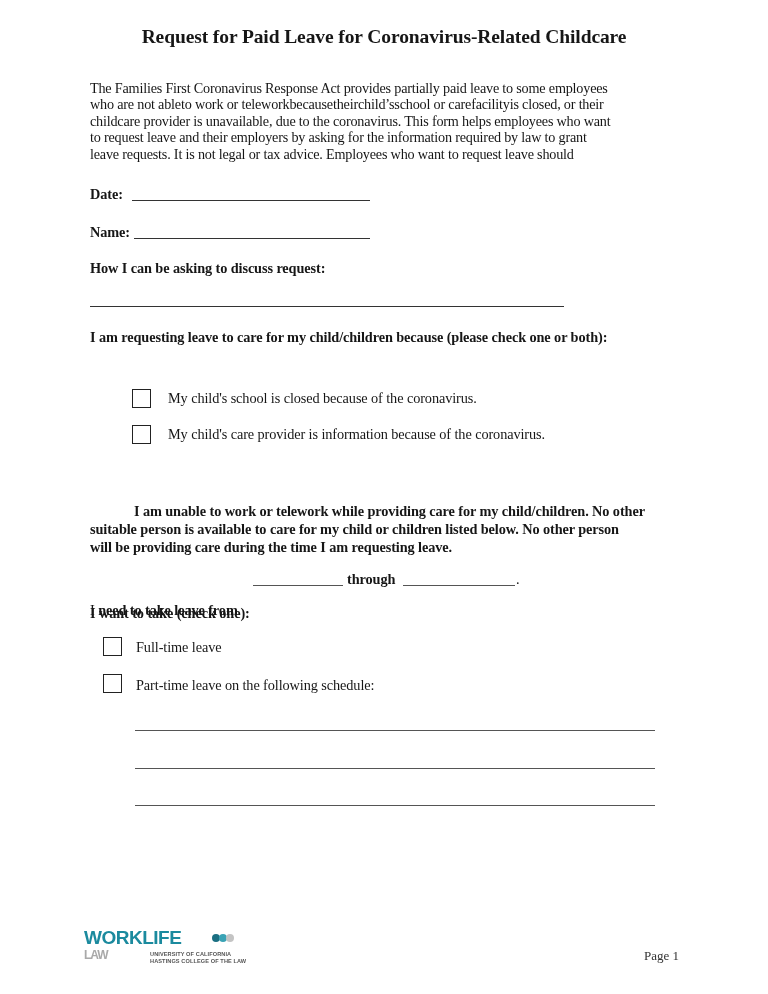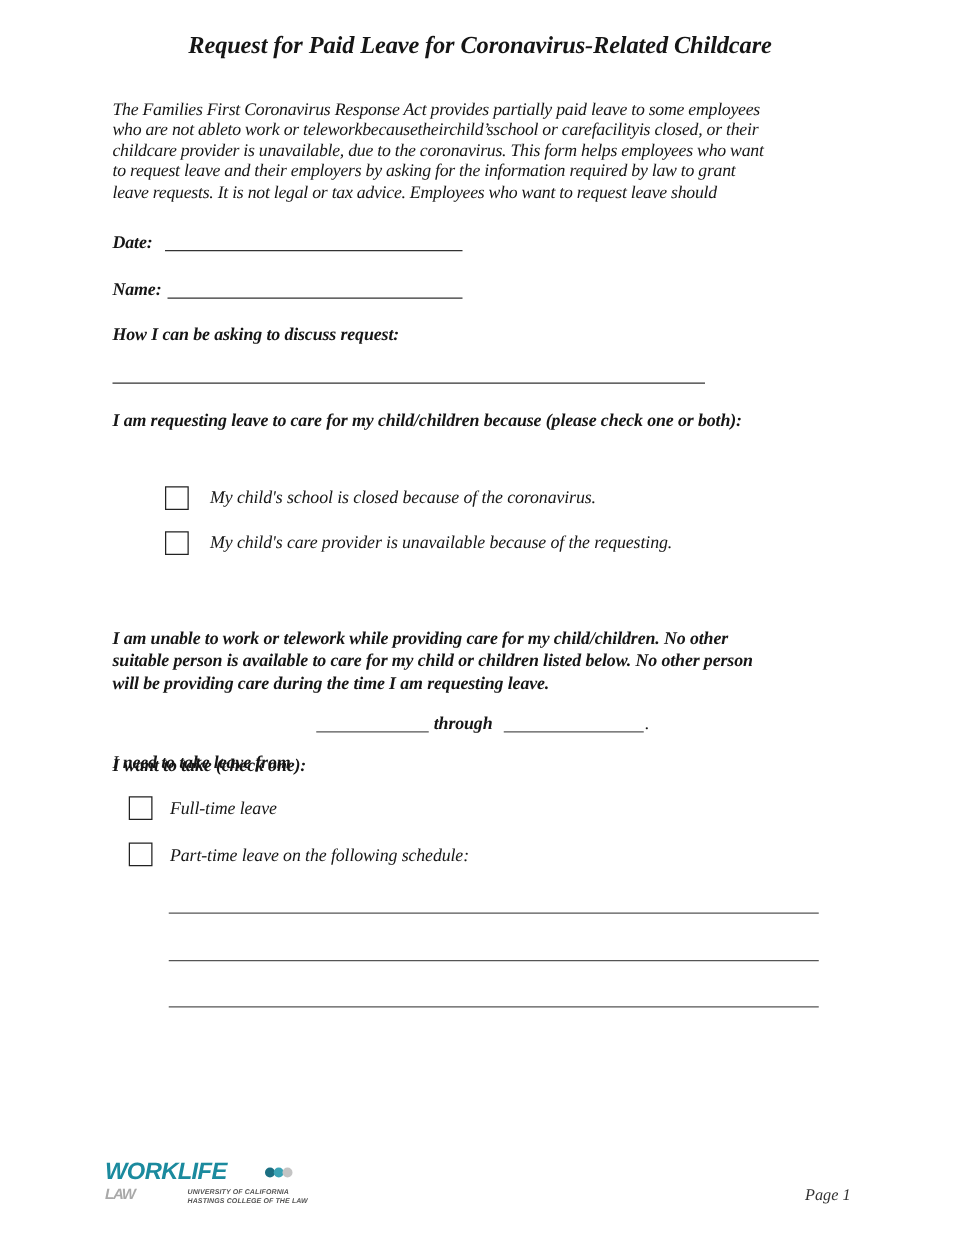--- a/index.html
+++ b/index.html
@@ -1,18 +1,18 @@
 <!DOCTYPE html>
 <html><head>
 <meta charset="utf-8">
 <style>
   html, body { margin: 0; padding: 0; background: #ffffff; }
   body { width: 768px; height: 994px; position: relative; overflow: hidden;
          font-family: "Liberation Serif", "DejaVu Serif", serif; color: #161616; }
-  .abs { position: absolute; font-style: italic; }
+  .abs { position: absolute; }
   .title { left: 0; width: 768px; top: 26px; text-align: center; font-weight: bold; font-size: 19.5px; letter-spacing: -0.1px; }
   .intro { left: 90px; top: 80px; width: 600px; font-size: 14.2px; line-height: 16.4px; letter-spacing: -0.2px; }
   .intro span { display: block; white-space: nowrap; }
   .bold { font-weight: bold; font-size: 14.3px; letter-spacing: -0.1px; }
   .line { border-bottom: 1.5px solid #333; position: absolute; }
   .thinline { border-bottom: 1px solid #555; position: absolute; }
   .reg { font-size: 14.3px; letter-spacing: -0.1px; }
   .cb { width: 17px; height: 17px; border: 1.6px solid #222; position: absolute; background: #fff; cursor: pointer; }
   .logo-work { left: 84px; top: 928px; font-family: "Liberation Sans", "DejaVu Sans", sans-serif; font-weight: bold; font-size: 19px; color: #1b8a9e; letter-spacing: -0.5px; line-height: 19px; }
   .logo-law { left: 84px; top: 945px; font-family: "Liberation Sans", "DejaVu Sans", sans-serif; font-weight: bold; font-size: 12px; color: #a9a9a9; letter-spacing: -1px; line-height: 20px; }
@@ -49,24 +49,24 @@
   <div class="line" style="left:90px; top:292px; width:474px; height:14px;">
     <span class="reg" style="position:absolute;left:4px;top:0;"></span>
   </div>
 
   <div class="abs bold" style="left:90px; top:329px; white-space:nowrap;">I am requesting leave to care for my child/children because (please check one or both):</div>
 
   <div class="cb" style="left:132px; top:389px;"></div>
   <div class="abs reg" style="left:168px; top:390px; white-space:nowrap;">My child's school is closed because of the coronavirus.</div>
 
   <div class="cb" style="left:132px; top:425px;"></div>
-  <div class="abs reg" style="left:168px; top:426px; white-space:nowrap;">My child's care provider is unavailable because of the requesting.</div>
+  <div class="abs reg" style="left:168px; top:426px; white-space:nowrap;">My child's care provider is information because of the coronavirus.</div>
 
   <div class="abs bold" style="left:90px; top:502px; line-height:18px;">
-    <div style="white-space:nowrap;">I am unable to work or telework while providing care for my child/children. No other</div>
+    <div style="white-space:nowrap;margin-left:44px;">I am unable to work or telework while providing care for my child/children. No other</div>
     <div style="white-space:nowrap;">suitable person is available to care for my child or children listed below. No other person</div>
     <div style="white-space:nowrap;">will be providing care during the time I am requesting leave.</div>
   </div>
 
   <div class="abs bold" style="left:90px; top:602px; white-space:nowrap;">
     <span style="font-weight:normal;">I </span><span>need to take leave from</span>
   </div>
   <div class="thinline" style="left:253px; top:571px; width:90px; height:14px;">
     <span class="reg" style="position:absolute;left:2px;top:0;"></span>
   </div>

